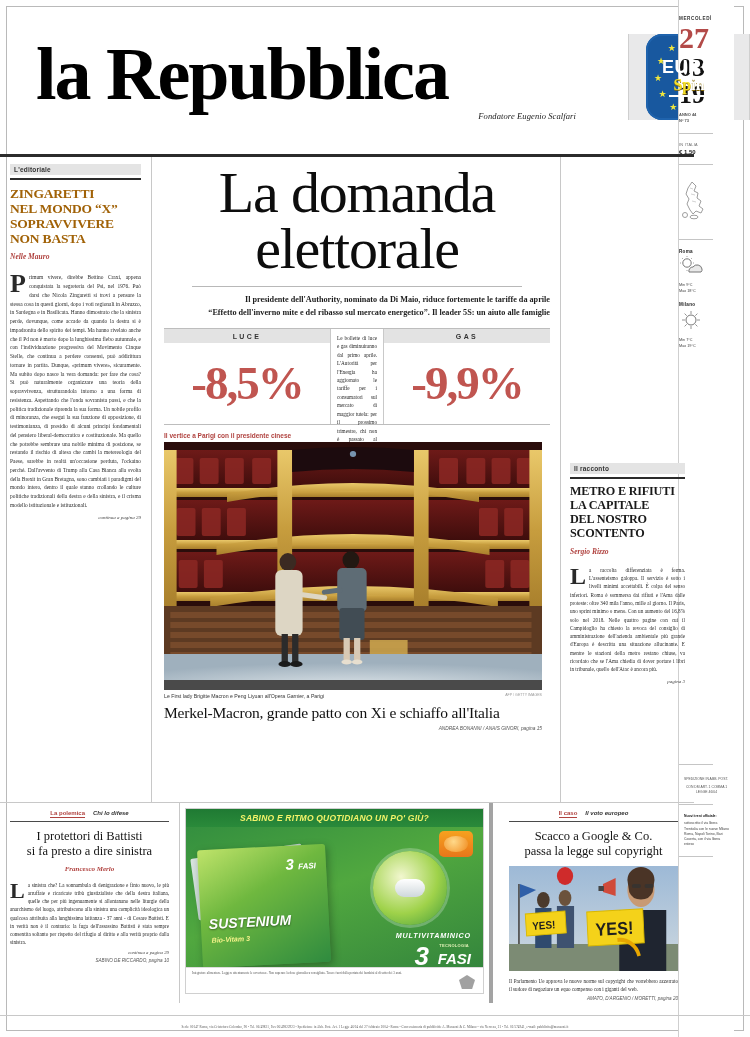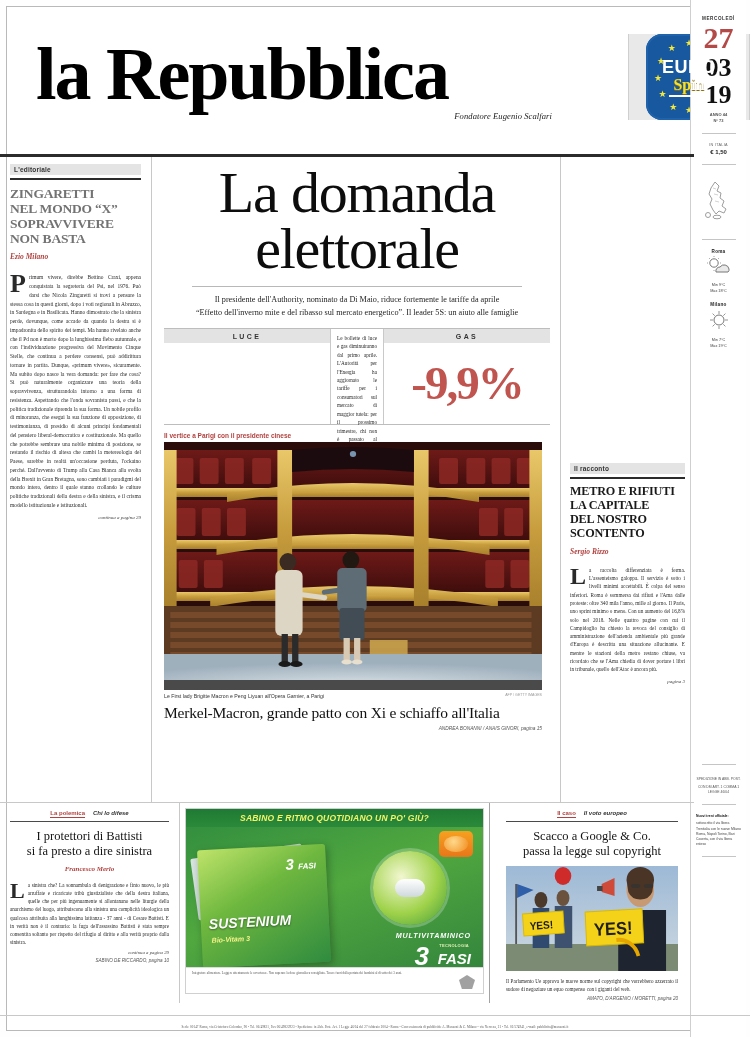--- a/index.html
+++ b/index.html
@@ -46,21 +46,21 @@
     letter-spacing: -2.0px;
     line-height: 0.96;
     color: #000;
     white-space: nowrap;
   }
   .founder {
     font-style: italic;
     font-size: 8.5px;
     color: #1a1a1a;
     text-align: right;
-    padding-right: 76px;
+    padding-right: 52px;
     margin-top: 0;
     letter-spacing: .1px;
   }
   .masthead-ad {
     width: 122px;
     border-left: 1px solid #cfcfcf;
     border-right: 1px solid #cfcfcf;
     background: #e9e9ea;
     display: flex;
     align-items: center;
@@ -107,27 +107,27 @@
   }
   .eurospin .t2 .wh { color: #ffffff; }
   .eurospin .uline {
     width: 40px; height: 2px; background: #ffffff;
     z-index: 2; margin-top: 1px;
   }
 
   
   .rail {
     position: absolute;
-    right: 4px; top: 0;
+    right: 16px; top: 0;
     width: 56px; height: 100%;
     border-left: 1px solid #cfcfcf;
     background: #fff;
     display: flex;
     flex-direction: column;
-    align-items: center;
+    align-items: flex-start;
     padding-top: 16px;
   }
   .rail-weekday {
     font-size: 4.6px; font-weight: 700; letter-spacing: .6px;
     color: #333; font-family: "Liberation Sans", sans-serif;
     text-align: center;
   }
   .rail-day {
     font-size: 30px; font-weight: 700; color: #b34a48;
     line-height: 1.02; margin-top: 2px;
@@ -181,21 +181,21 @@
   .kicker-bar {
     font-size: 6.5px; font-weight: 700; color: #333;
     font-family: "Liberation Sans", sans-serif;
     background: #e4e4e4;
     padding: 2px 4px;
     letter-spacing: .2px;
   }
   .rule-thick { height: 2px; background: #2b2b2b; margin: 3px 0 6px 0; }
   .edit-head {
     font-size: 13.5px; font-weight: 700; line-height: 1.12;
-    color: #737373; letter-spacing: -.2px;
+    color: #a16207; letter-spacing: -.2px;
   }
   .byline-red {
     color: #b0423f; font-style: italic; font-weight: 700;
     font-size: 7.5px; margin-top: 6px;
   }
   .edit-body {
     margin-top: 12px;
     font-size: 5.4px;
     line-height: 1.62;
     text-align: justify;
@@ -221,22 +221,22 @@
     font-size: 58px;
     font-weight: 400;
     line-height: .96;
     text-align: center;
     letter-spacing: -1.2px;
     color: #0d0d0d;
     font-family: "Liberation Serif", serif;
   }
   .sub-rule { height: 1px; background: #b8b8b8; margin: 10px 28px 7px 28px; }
   .subhead {
-    font-size: 8.2px; text-align: center; line-height: 1.5;
-    color: #1d1d1d; font-weight: 400;
+    font-size: 8.2px; text-align: right; line-height: 1.5;
+    color: #1d1d1d; font-weight: 700;
   }
 
   
   .tariff {
     display: flex;
     margin-top: 9px;
     border-top: 1px solid #bdbdbd;
     border-bottom: 1px solid #bdbdbd;
     height: 97px;
   }
@@ -316,21 +316,21 @@
   }
   .right-body .dropcap {
     float: left; font-size: 24px; line-height: 18px; font-weight: 700;
     padding-right: 3px; margin-top: 1px;
   }
 
   
   .bottom-section { display: flex; height: 200px; }
   .b-left { width: 180px; border-right: 1px solid #c8c8c8; padding: 7px 10px; }
   .b-center { flex: 1; padding: 5px 5px; }
-  .b-right { width: 205px; border-left: 1px solid #a3a3a3; padding: 7px 16px; }
+  .b-right { width: 205px; border-left: 4px solid #a3a3a3; padding: 7px 16px; }
 
   .kick-row {
     display: flex; gap: 8px; justify-content: center; align-items: baseline;
     font-family: "Liberation Sans", sans-serif;
   }
   .kick-red {
     color: #b0423f; font-size: 6px; font-weight: 700;
     border-bottom: 1.4px solid #b0423f; padding-bottom: 1px;
   }
   .kick-it { color: #333; font-size: 6px; font-style: italic; font-weight:700; }
@@ -552,37 +552,38 @@
 
    <div class="top-section">
 
      <div class="col-editorial">
        <div class="kicker-bar">L'editoriale</div>
        <div class="rule-thick"></div>
        <div class="edit-head" style="white-space:pre-line">ZINGARETTI
 NEL MONDO “X”
 SOPRAVVIVERE
 NON BASTA</div>
-       <div class="byline-red">Ezio Milano</div>
+       <div class="byline-red">Nelle Mauro</div>
        <div class="edit-body">
          <span class="dropcap">P</span><span>rimum vivere, direbbe Bettino Craxi, appena conquistata la segreteria del Psi, nel 1976. Può darsi che Nicola Zingaretti si trovi a pensare la stessa cosa in questi giorni, dopo i voti regionali in Abruzzo, in Sardegna e in Basilicata. Hanno dimostrato che la sinistra perde, dovunque, come accade da quando la destra si è impadronita dello spirito dei tempi. Ma hanno rivelato anche che il Pd non è morto dopo la lunghissima flebo autunnale, e con l'individuazione progressiva del Movimento Cinque Stelle, che continua a perdere consensi, può addirittura tornare in partita. Dunque, «primum vivere», sicuramente. Ma subito dopo nasce la vera domanda: per fare che cosa? Si può naturalmente organizzare una teoria della sopravvivenza, strutturandola intorno a una forma di resistenza. Aspettando che l'onda sovranista passi, e che la politica tradizionale riprenda la sua forma. Un nobile profilo di minoranza, che esegui la sua funzione di opposizione, di testimonianza, di presidio di alcuni principi fondamentali del pensiero liberal-democratico e costituzionale. Ma quello che potrebbe sembrare una nobile minima di posizione, se restando il rischio di altesa che cambi la metereologia del Paese, sarebbe in realtà un'occasione perduta, l'ockaino perché. Dall'avvento di Trump alla Casa Bianca alla svolta della Brexit in Gran Bretagna, sono cambiati i paradigmi del mondo intero, dentro il quale stanno crollando le culture politiche tradizionali della destra e della sinistra, e il crisma modello istituzionale e istituzionali.</span>
        </div>
        <div class="cont-note">continua a pagina 29</div>
      </div>
 
      <div class="col-center">
        <div class="headline">La domanda</div>
        <div class="headline">elettorale</div>
        <div class="sub-rule"></div>
        <div class="subhead">Il presidente dell'Authority, nominato da Di Maio, riduce fortemente le tariffe da aprile</div>
        <div class="subhead">“Effetto dell'inverno mite e del ribasso sul mercato energetico”. Il leader 5S: un aiuto alle famiglie</div>
 
        <div class="tariff">
          <div class="tariff-box">
            <div class="tariff-lbl">LUCE</div>
+           <div class="tariff-val">-8,5%</div>
          </div>
          <div class="tariff-mid">
            <p>Le bollette di luce e gas diminuiranno dal primo aprile. L'Autorità per l'Energia ha aggiornato le tariffe per i consumatori sul mercato di maggior tutela: per il prossimo trimestre, chi non è passato al mercato libero pagherà la fornitura di elettricità l'8,5 per cento in meno, mentre per il gas il calo sarà del 9,9 per cento rispetto ai tre mesi precedenti.</p>
            <div class="credit">
              <span style="color:#8d3a39;font-weight:700;font-style:normal">RIZZI, FRANK / TALIERCIO,</span>
              <span>pagine 2 e 3</span>
            </div>
          </div>
          <div class="tariff-box">
            <div class="tariff-lbl">GAS</div>

